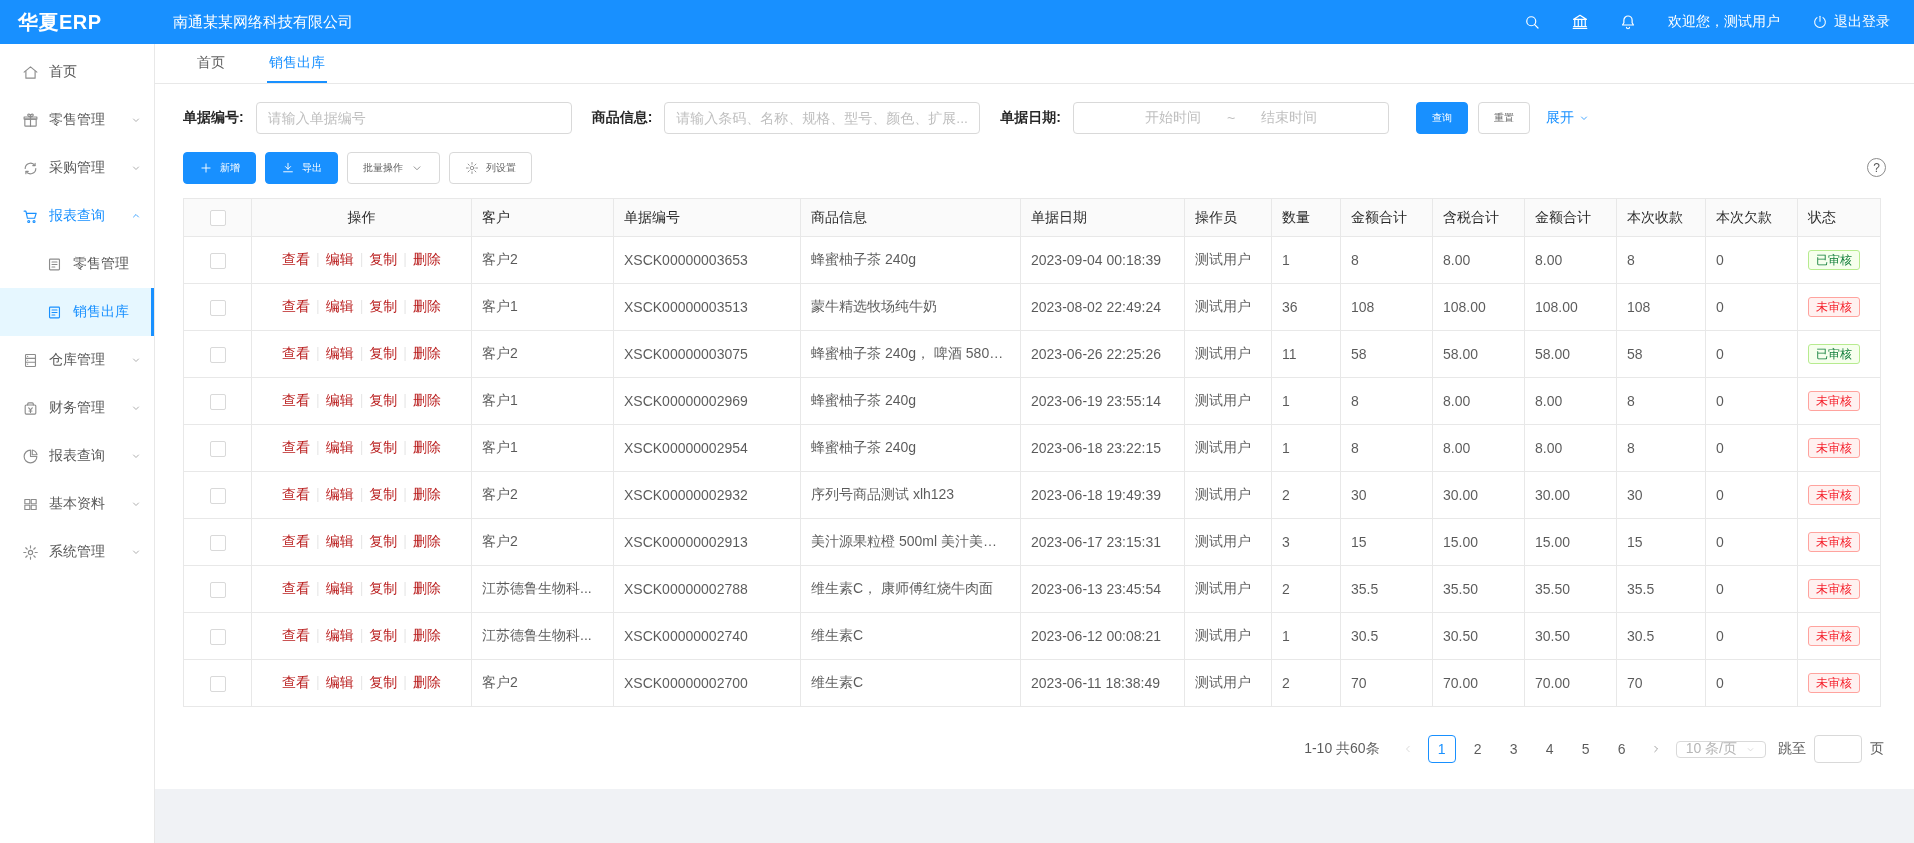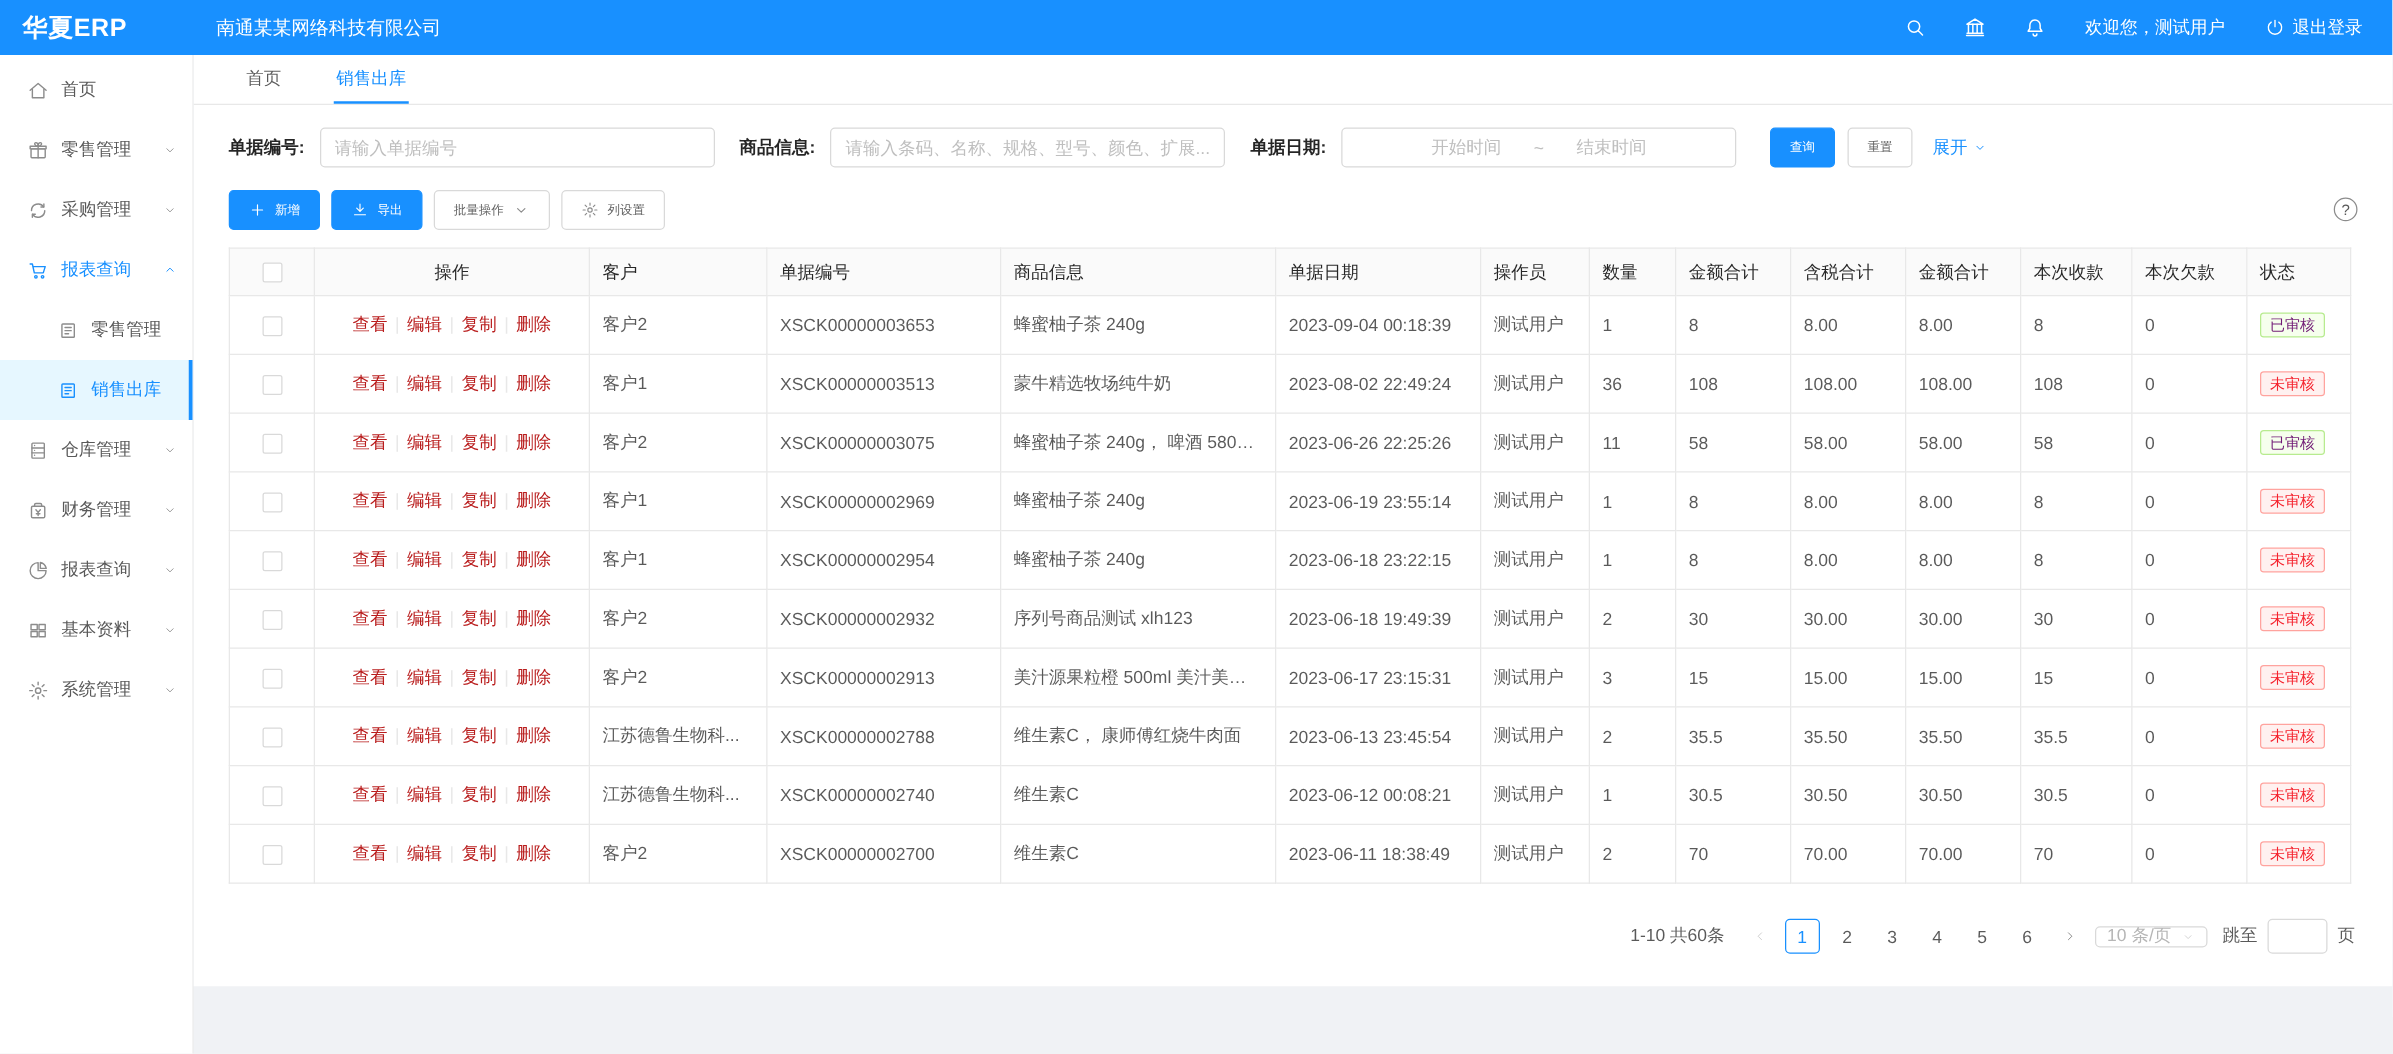--- a/index.html
+++ b/index.html
@@ -70,21 +70,21 @@
   .grid th, .grid td { border:1px solid #e8e8e8; padding:0 10px; font-size:14px; text-align:left;
     overflow:hidden; white-space:nowrap; text-overflow:ellipsis; }
   .grid th { height:38px; background:#fafafa; color:rgba(0,0,0,.85); font-weight:normal; }
   .grid td { height:47px; color:rgba(0,0,0,.65); }
   .grid th.c, .grid td.c { text-align:center; }
   .cbx { display:inline-block; width:16px; height:16px; border:1px solid #d9d9d9; border-radius:2px;
     background:#fff; vertical-align:middle; cursor:pointer; }
   .op-link { color:#b91c1c; cursor:pointer; text-decoration:none; }
   .op-sep { color:#e8e8e8; margin:0 6px; }
   .badge { display:inline-block; font-size:12px; line-height:18px; padding:0 7px; border-radius:3px; border:1px solid; }
-  .badge.green { color:#701a75; border-color:#b7eb8f; background:#f6ffed; }
+  .badge.green { color:#15803d; border-color:#b7eb8f; background:#f6ffed; }
   .badge.red { color:#f5222d; border-color:#ffa39e; background:#fff1f0; }
 
   
   .pagination { margin-top:28px; display:flex; justify-content:flex-end; align-items:center; gap:8px;
     font-size:14px; color:rgba(0,0,0,.65); }
   .pg-total { margin-right:8px; }
   .pg-arrow { width:24px; height:28px; display:flex; align-items:center; justify-content:center; cursor:pointer; color:rgba(0,0,0,.45); }
   .pg-arrow.dis { color:#d0d0d0; }
   .pg-arrow svg { width:12px; height:12px; }
   .page { min-width:28px; height:28px; line-height:26px; text-align:center; border-radius:4px; cursor:pointer;

